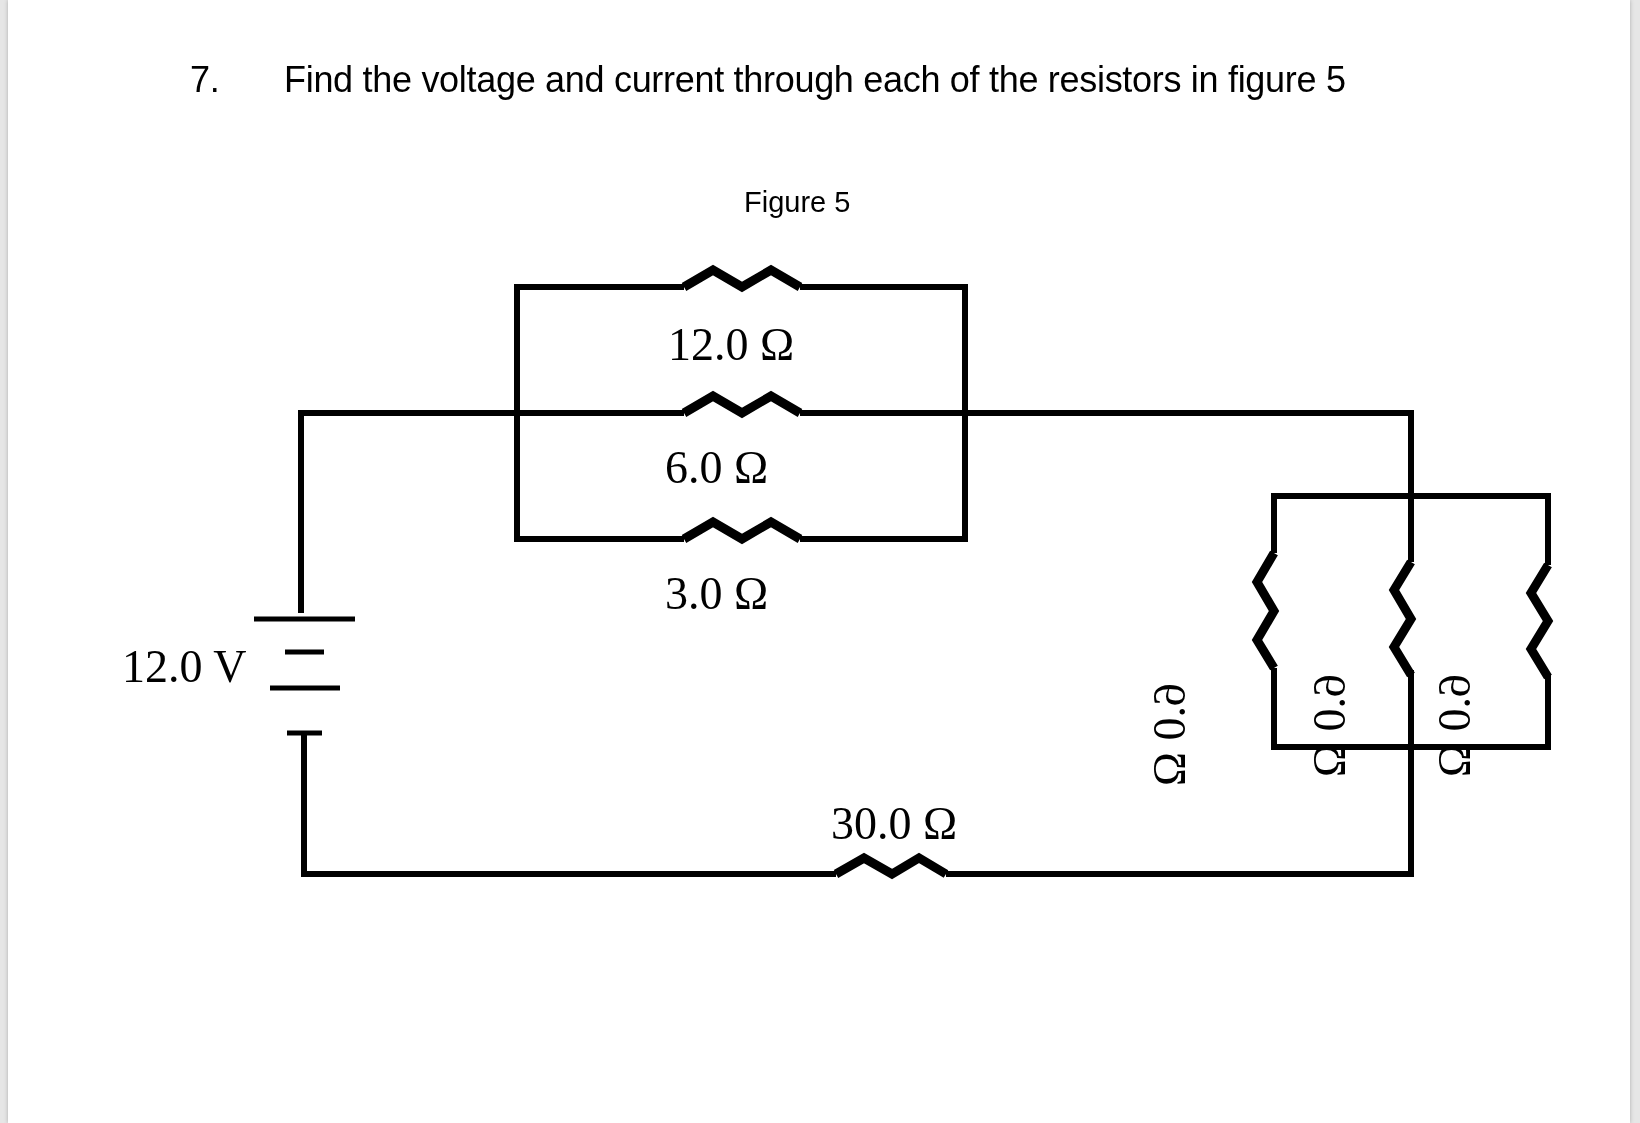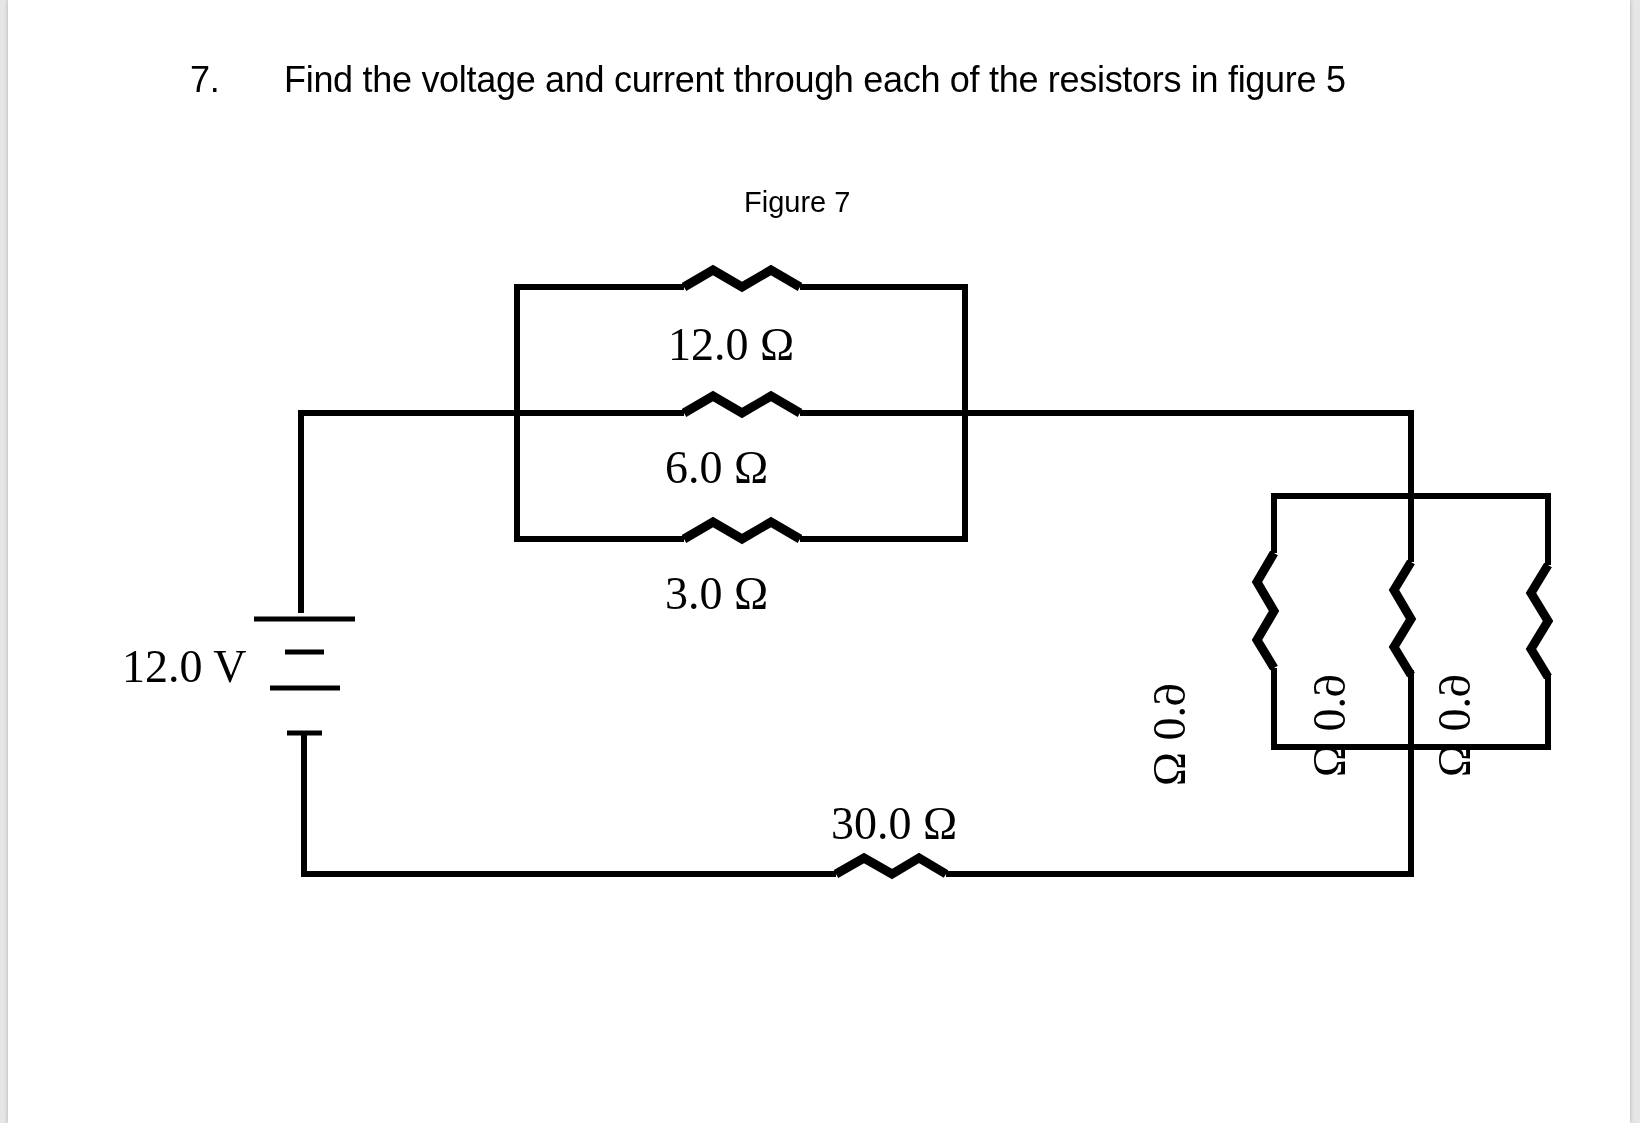--- a/index.html
+++ b/index.html
@@ -27,21 +27,21 @@
   .lbl { font-family: "Liberation Serif", serif; font-size: 46px; fill: #000; }
 </style>
 </head>
 <body>
 
 <div class="page"></div>
 
 <div class="q qnum">7.</div>
 <div class="q qtext">Find the voltage and current through each of the resistors in figure 5</div>
 
-<div class="fig-cap">Figure 7</div>
+<div class="fig-cap">Figure 5</div>
 
 <svg class="circuit" width="1640" height="1123">
   <g stroke="#000" stroke-width="6" fill="none" stroke-linecap="butt" stroke-linejoin="miter">
 
     <path d="M517,287 L517,539"></path>
     <path d="M965,287 L965,539"></path>
 
     <path d="M514,287 L684,287 M800,287 L968,287"></path>
     <path stroke-width="9" d="M684,287 L713,270 L742,287 L771,270 L800,287"></path>
 

